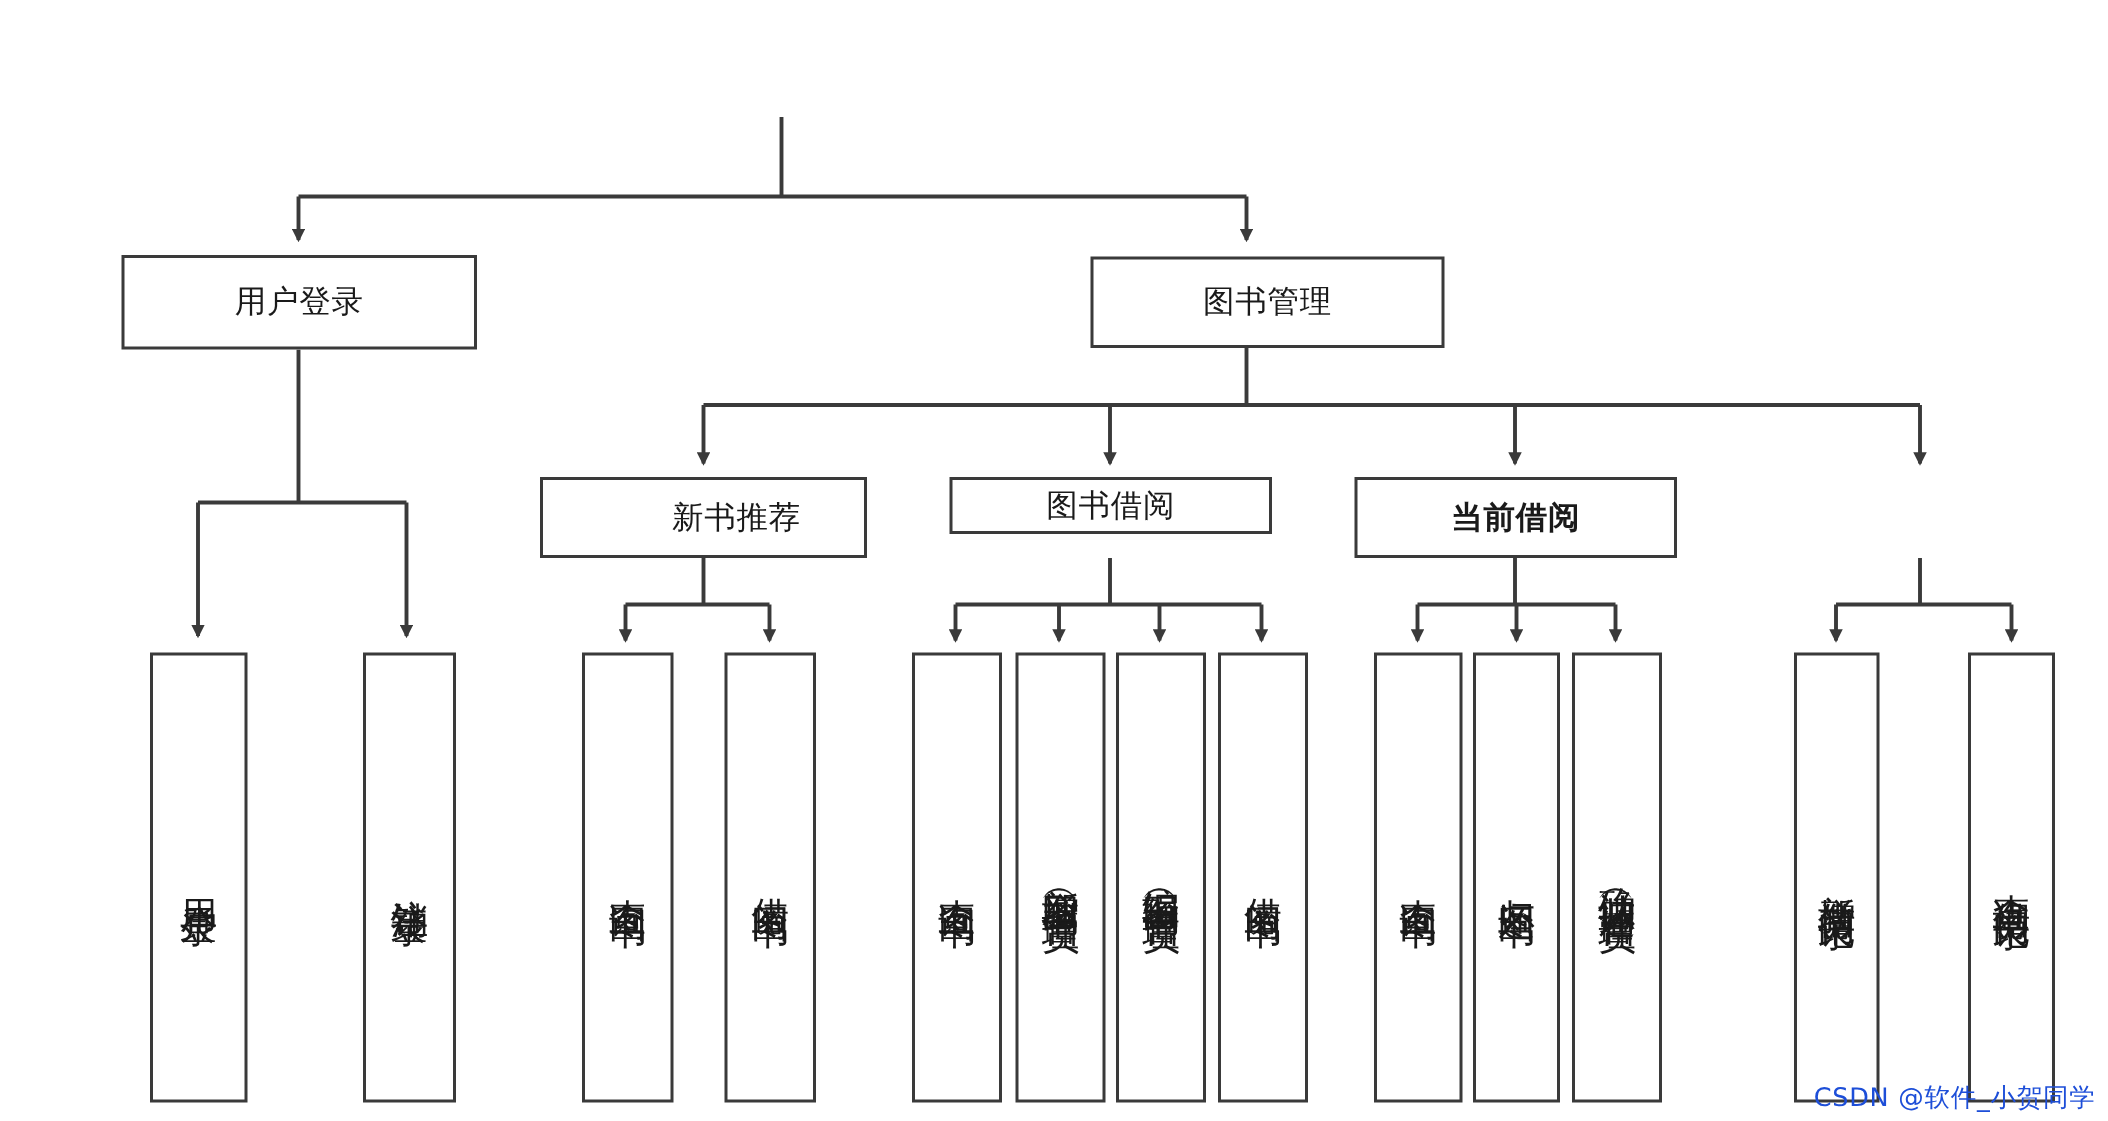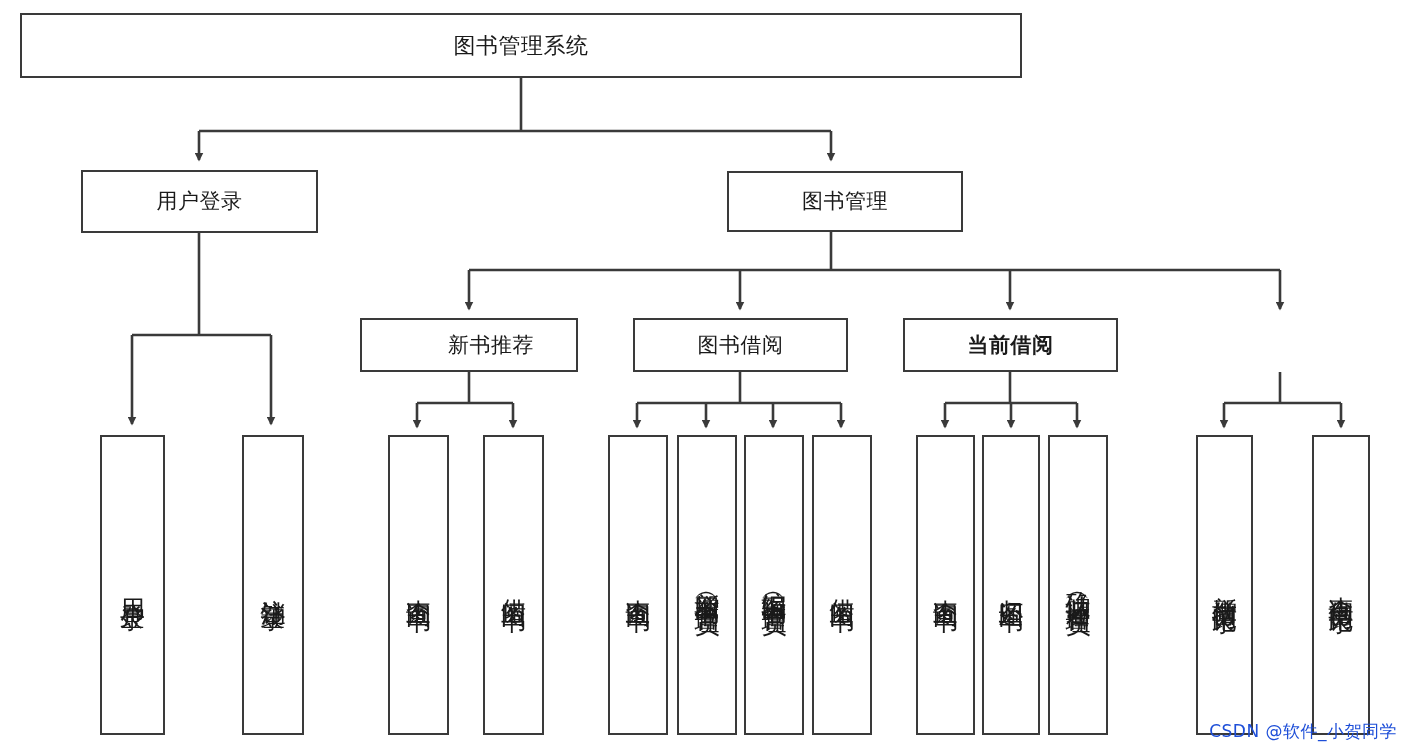--- a/index.html
+++ b/index.html
@@ -121,35 +121,32 @@
       <path d="M1011,403 L1011,427" marker-end="url(#arrowhead)"></path>
       <path d="M1077,403 L1077,427" marker-end="url(#arrowhead)"></path>
 
       <path d="M1280,372 L1280,403"></path>
       <path d="M1224,403 L1341,403"></path>
       <path d="M1224,403 L1224,427" marker-end="url(#arrowhead)"></path>
       <path d="M1341,403 L1341,427" marker-end="url(#arrowhead)"></path>
     </g>
   </svg>
 
-  <div class="node root horizontal" style="left:20px; top:13px; width:1002px; height:65px;">
-    <span class="node-label">图书管理系统</span>
-  </div>
 
   <div class="node horizontal" style="left:81px; top:170px; width:237px; height:63px;">
     <span class="node-label">用户登录</span>
   </div>
   <div class="node horizontal" style="left:711px; top:171px; width:236px; height:61px;margin-left:16px;">
     <span class="node-label">图书管理</span>
   </div>
 
   <div class="node horizontal" style="left:360px; top:318px; width:218px; height:54px;padding-left:44px;">
     <span class="node-label">新书推荐</span>
   </div>
-  <div class="node horizontal" style="left:633px; top:318px; width:215px; height:54px;">
+  <div class="node horizontal" style="left:633px; top:318px; width:215px; height:38px;">
     <span class="node-label">图书借阅</span>
   </div>
   <div class="node horizontal" style="left:903px; top:318px; width:215px; height:54px;font-weight:bold;">
     <span class="node-label">当前借阅</span>
   </div>
 
   <div class="node vertical" style="left:100px; top:435px; width:65px; height:300px;">
     <span class="node-label">用户登录</span>
   </div>
   <div class="node vertical" style="left:242px; top:435px; width:62px; height:300px;">

